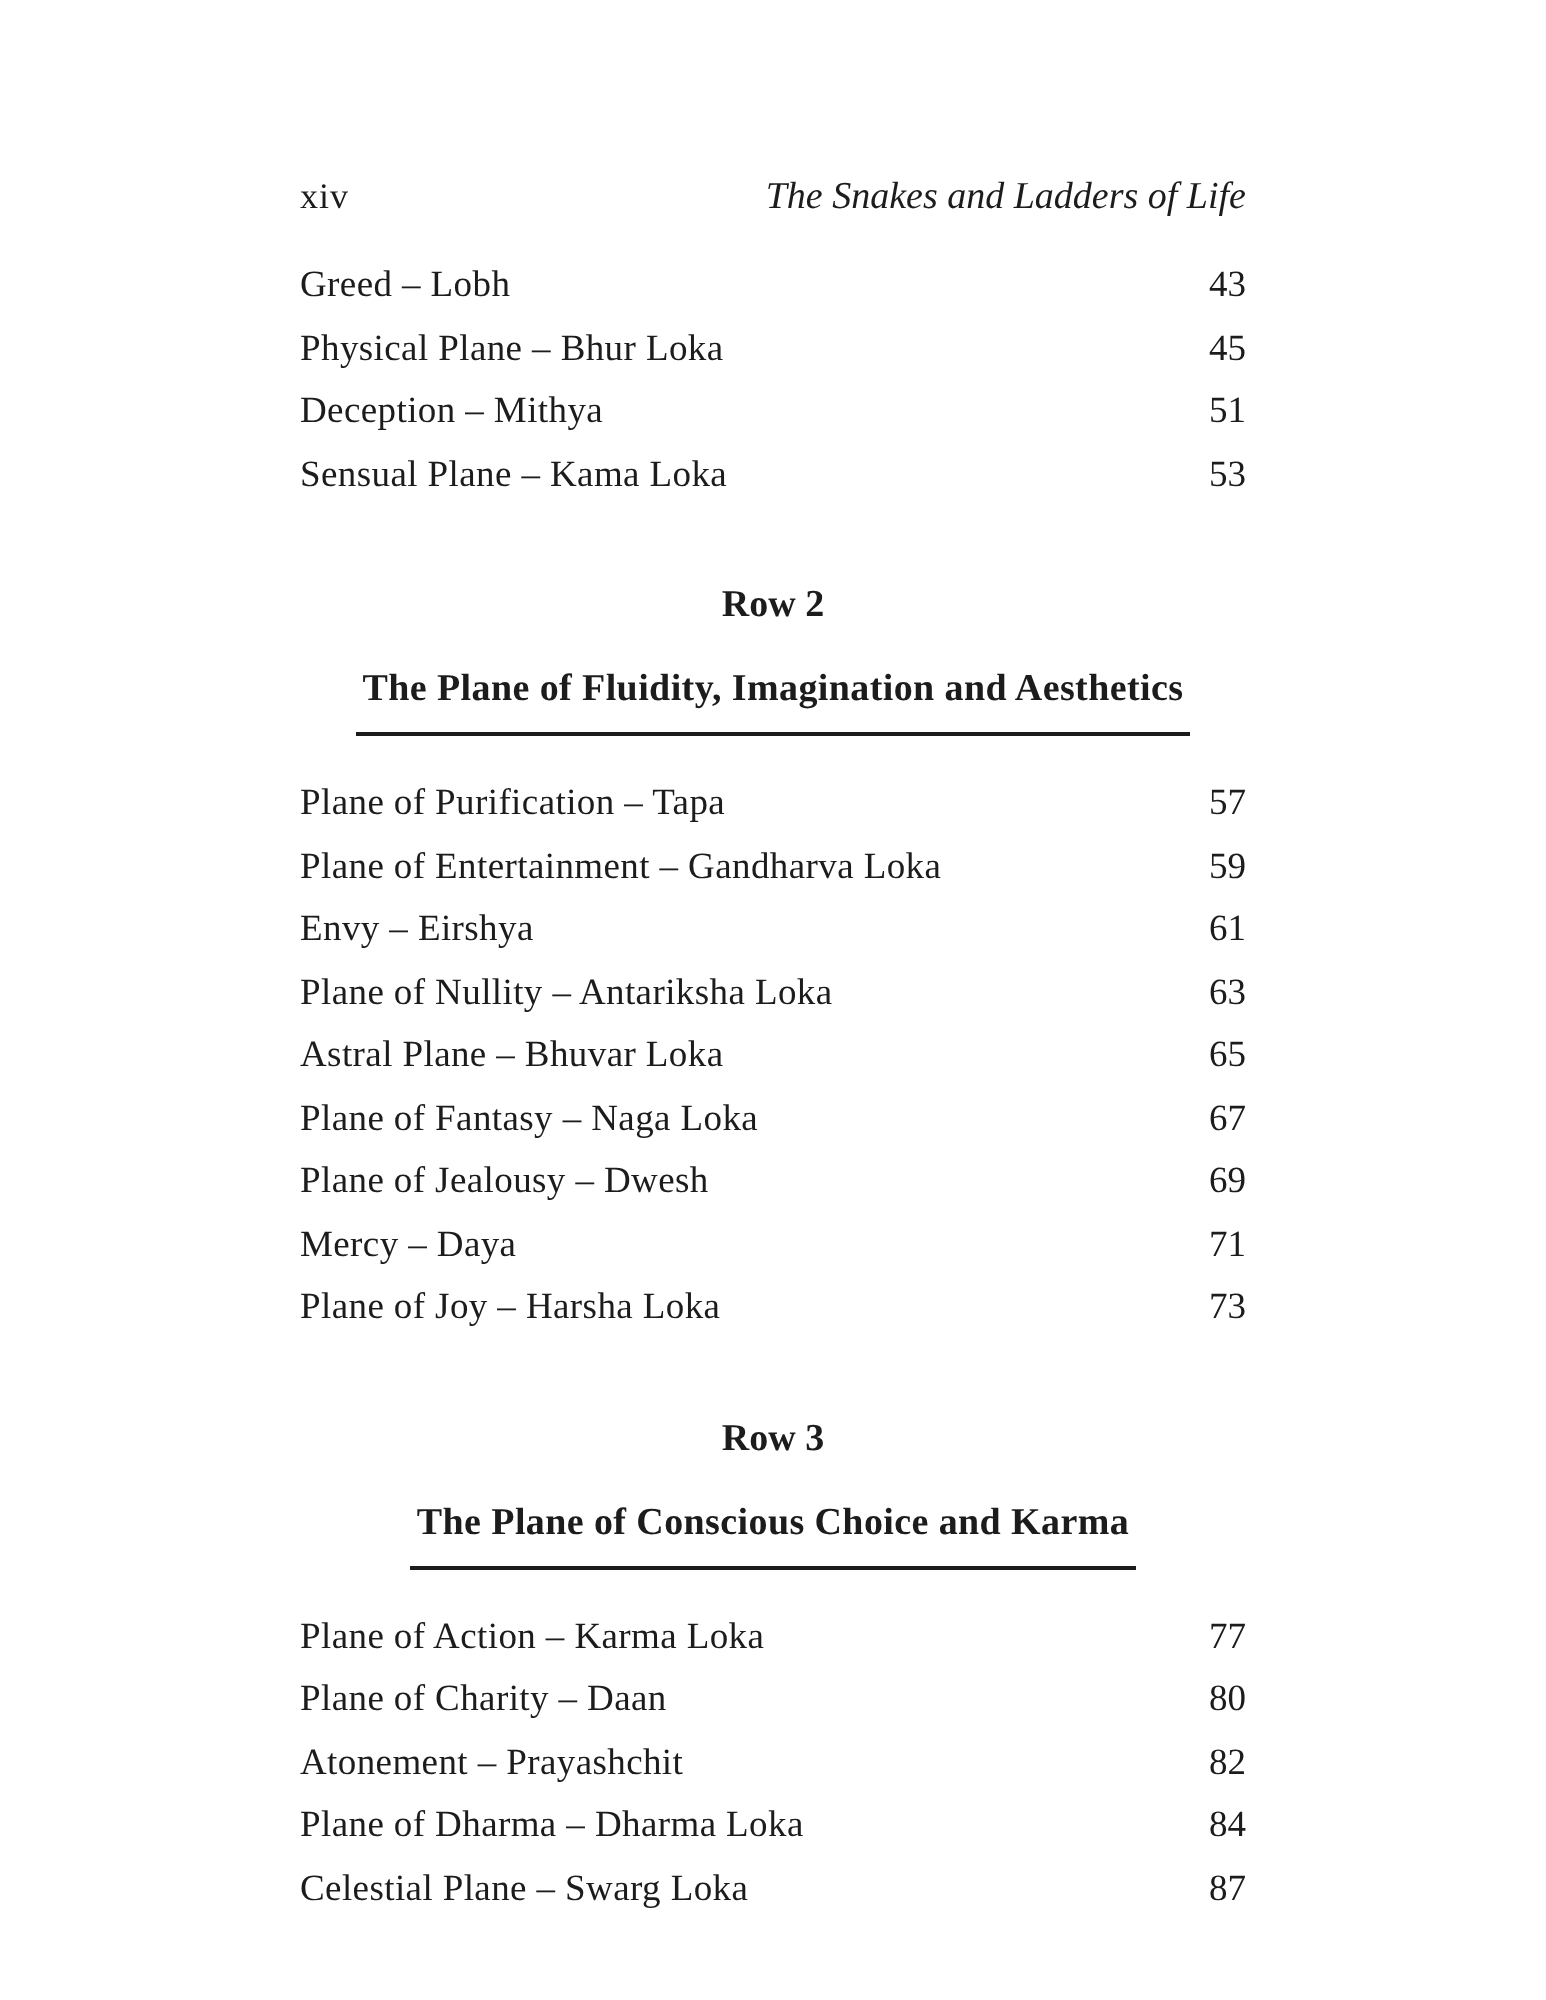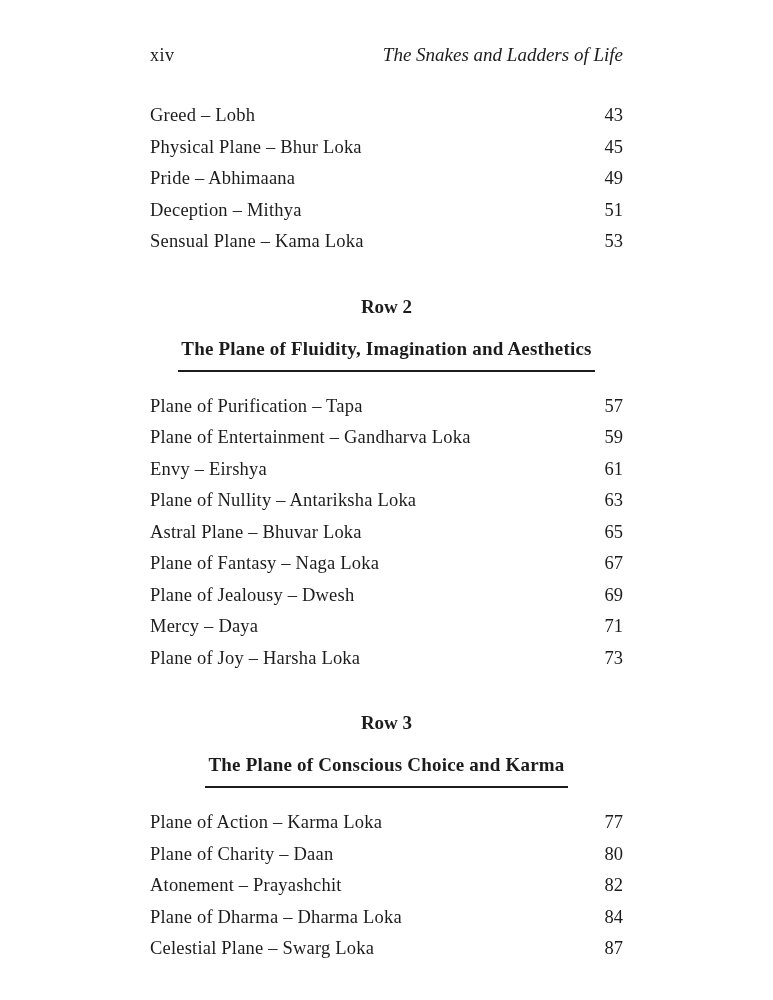--- a/index.html
+++ b/index.html
@@ -11,39 +11,39 @@
     width: 773px;
     height: 1000px;
     font-family: "Liberation Serif", "DejaVu Serif", serif;
     color: #1c1c1c;
     overflow: hidden;
   }
   .page {
     box-sizing: border-box;
     width: 473px;
     margin-left: 150px;
-    padding-top: 44px;
+    padding-top: 88px;
   }
   .page-header {
     display: flex;
     justify-content: space-between;
     align-items: baseline;
     font-size: 18px;
     height: 24px;
   }
   .folio {
     letter-spacing: 0.5px;
   }
   .running-head {
     font-style: italic;
     font-size: 19px;
     text-align: center;
   }
   .toc-block {
-    margin-top: 32px;
+    margin-top: 16px;
   }
   .toc-row {
     display: flex;
     justify-content: space-between;
     align-items: baseline;
     line-height: 31.5px;
     font-size: 18.5px;
   }
   .toc-label {
     letter-spacing: 0.2px;
@@ -90,24 +90,20 @@
   </div>
 
   <div class="toc-block">
     <div class="toc-row">
       <span class="toc-label">Greed – Lobh</span>
       <span class="toc-page">43</span>
     </div>
     <div class="toc-row">
       <span class="toc-label">Physical Plane – Bhur Loka</span>
       <span class="toc-page">45</span>
-    </div>
-    <div class="toc-row">
-      <span class="toc-label">Pride – Abhimaana</span>
-      <span class="toc-page">49</span>
     </div>
     <div class="toc-row">
       <span class="toc-label">Deception – Mithya</span>
       <span class="toc-page">51</span>
     </div>
     <div class="toc-row">
       <span class="toc-label">Sensual Plane – Kama Loka</span>
       <span class="toc-page">53</span>
     </div>
   </div>

